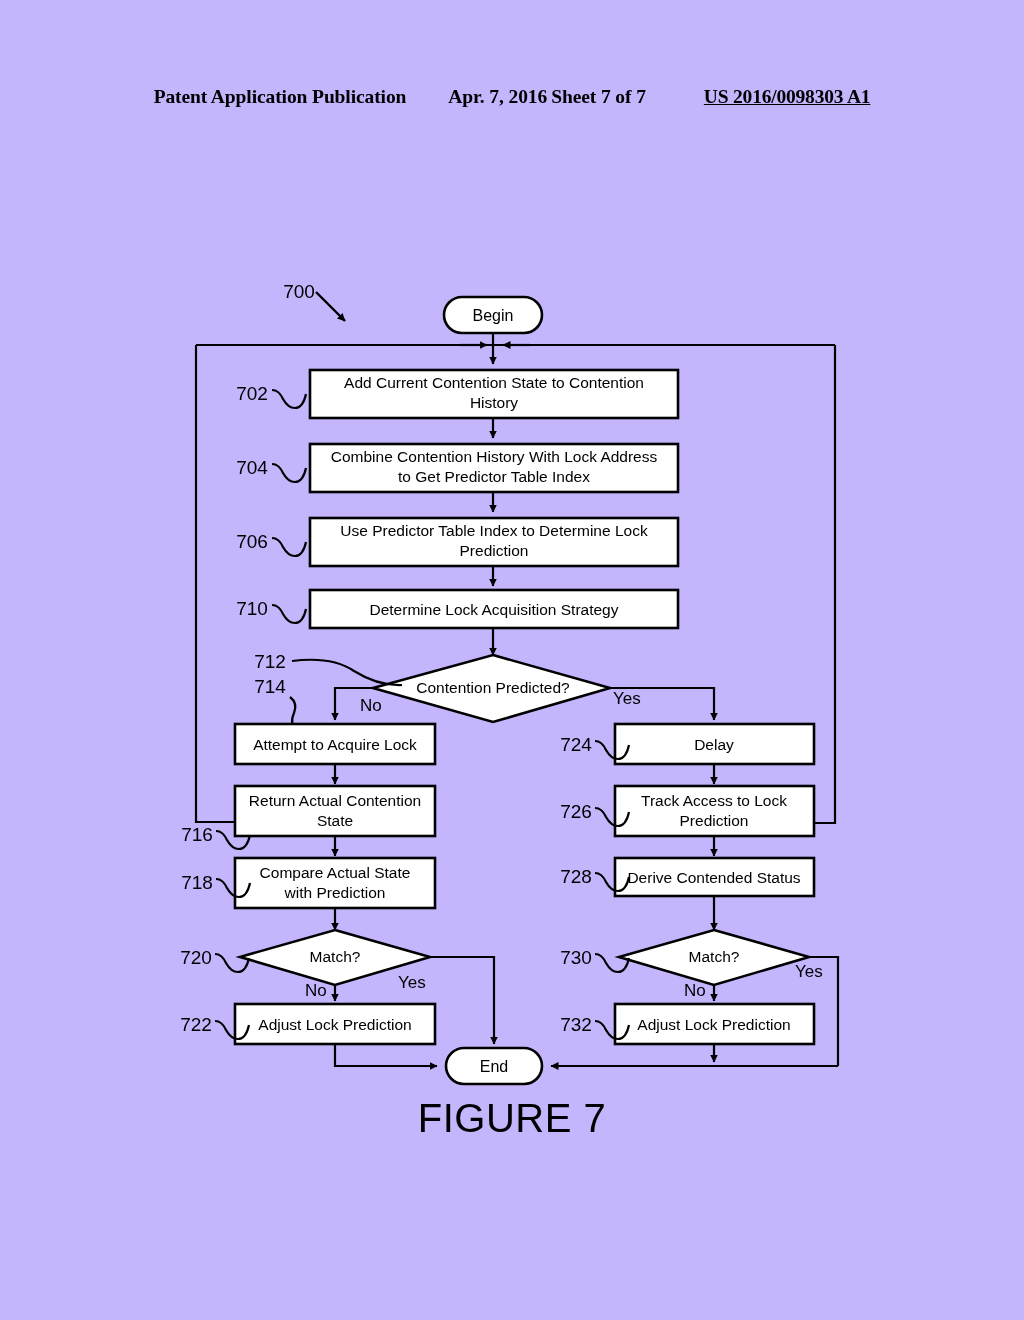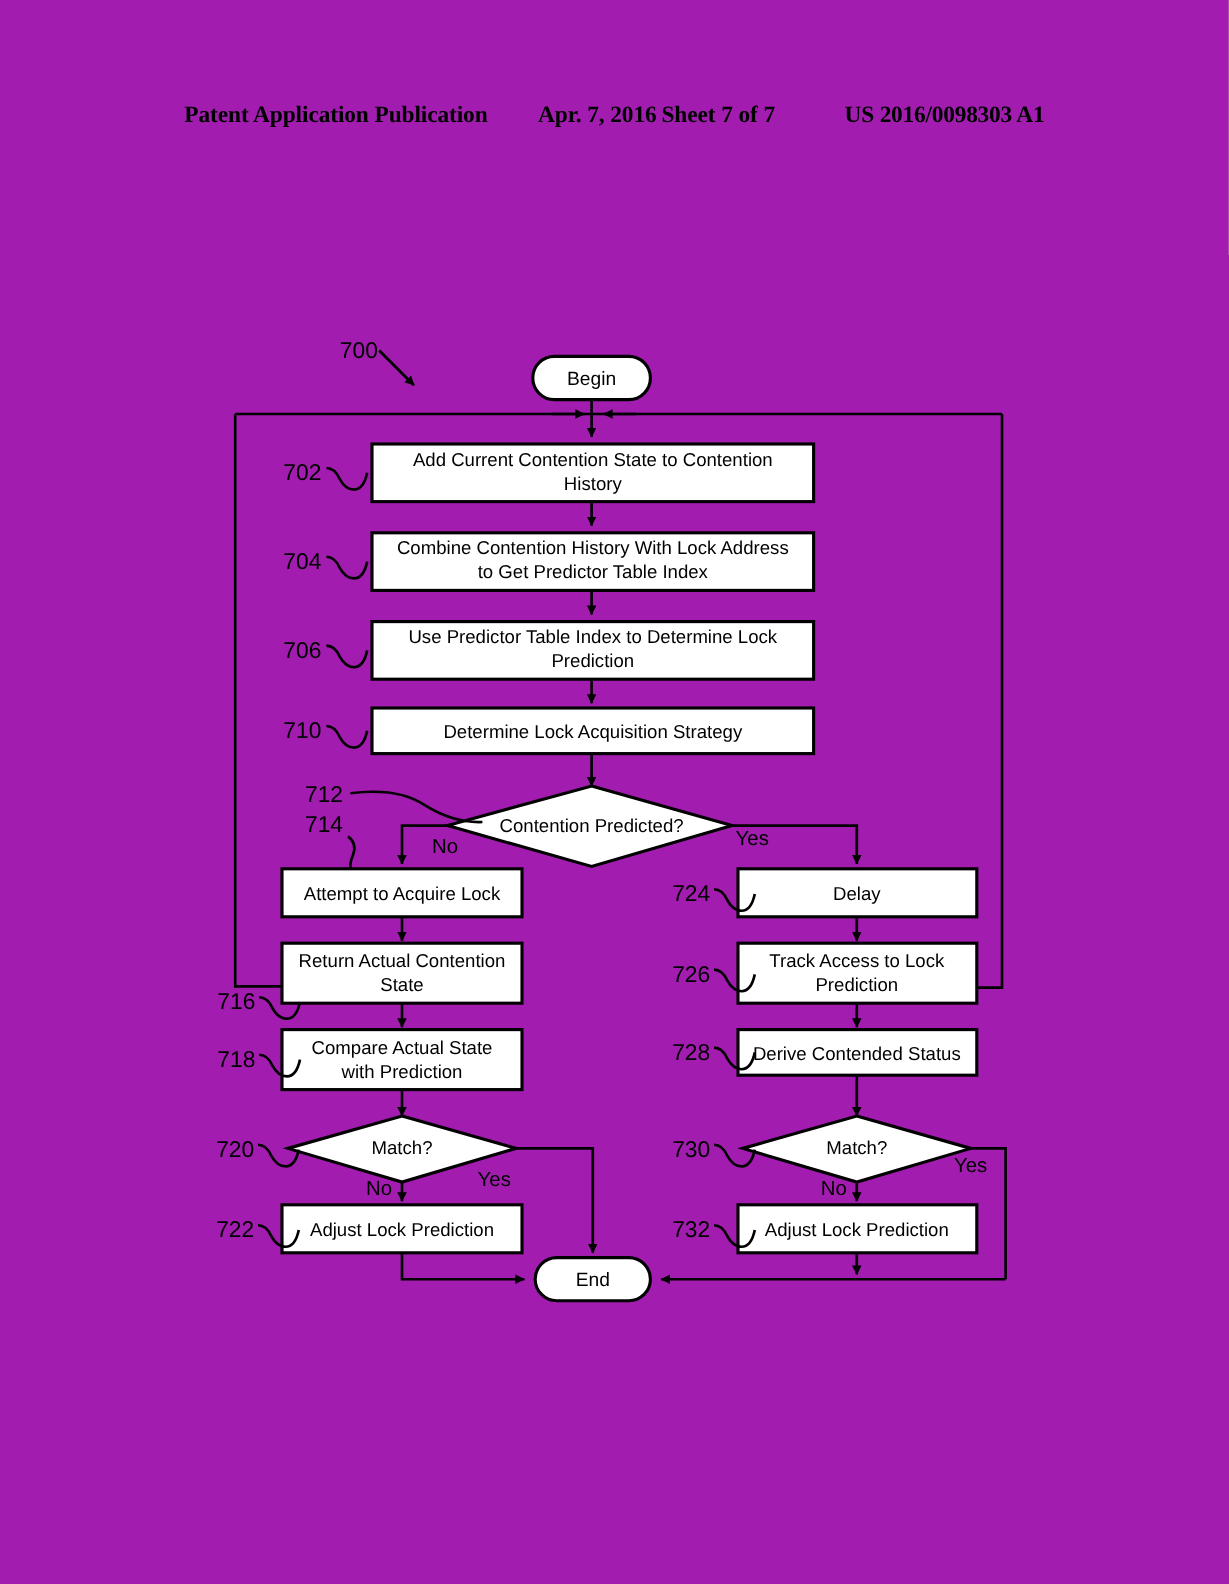--- a/index.html
+++ b/index.html
@@ -12,40 +12,40 @@
     height: 1320px;
     font-family: "Liberation Sans", sans-serif;
     color: #000000;
     position: relative;
     overflow: hidden;
   }
   .page {
     position: relative;
     width: 1024px;
     height: 1320px;
-    background: #a21caf;
+    background: #c4b5fd;
   }
   .header {
     position: absolute;
     top: 86px;
     left: 0;
     width: 1024px;
     display: flex;
     justify-content: center;
     align-items: baseline;
     font-family: "Liberation Serif", serif;
     font-weight: bold;
     font-size: 19.5px;
     letter-spacing: -0.1px;
     white-space: nowrap;
   }
   .header .h-pub { margin-right: 42px; }
   .header .h-date { margin-right: 4px; }
   .header .h-sheet { margin-right: 58px; }
-  .header .h-num { letter-spacing: -0.2px; }
+  .header .h-num { letter-spacing: -0.2px; text-decoration: underline; }
 
   .figure-wrap {
     position: absolute;
     top: 0;
     left: 0;
     width: 1024px;
     height: 1320px;
   }
   svg.flow {
     position: absolute;
@@ -307,14 +307,15 @@
         <text class="term-text" x="494" y="1072" text-anchor="middle">End</text>
       </g>
 
       <g>
         <text class="ref-text" x="299" y="298" text-anchor="middle">700</text>
         <line x1="316" y1="292" x2="345" y2="321" stroke="#000" stroke-width="2.4" marker-end="url(#arrow)"></line>
       </g>
     </svg>
   </div>
 
+  <div class="fig-caption">FIGURE 7</div>
 
 </div>
 
 </body></html>

